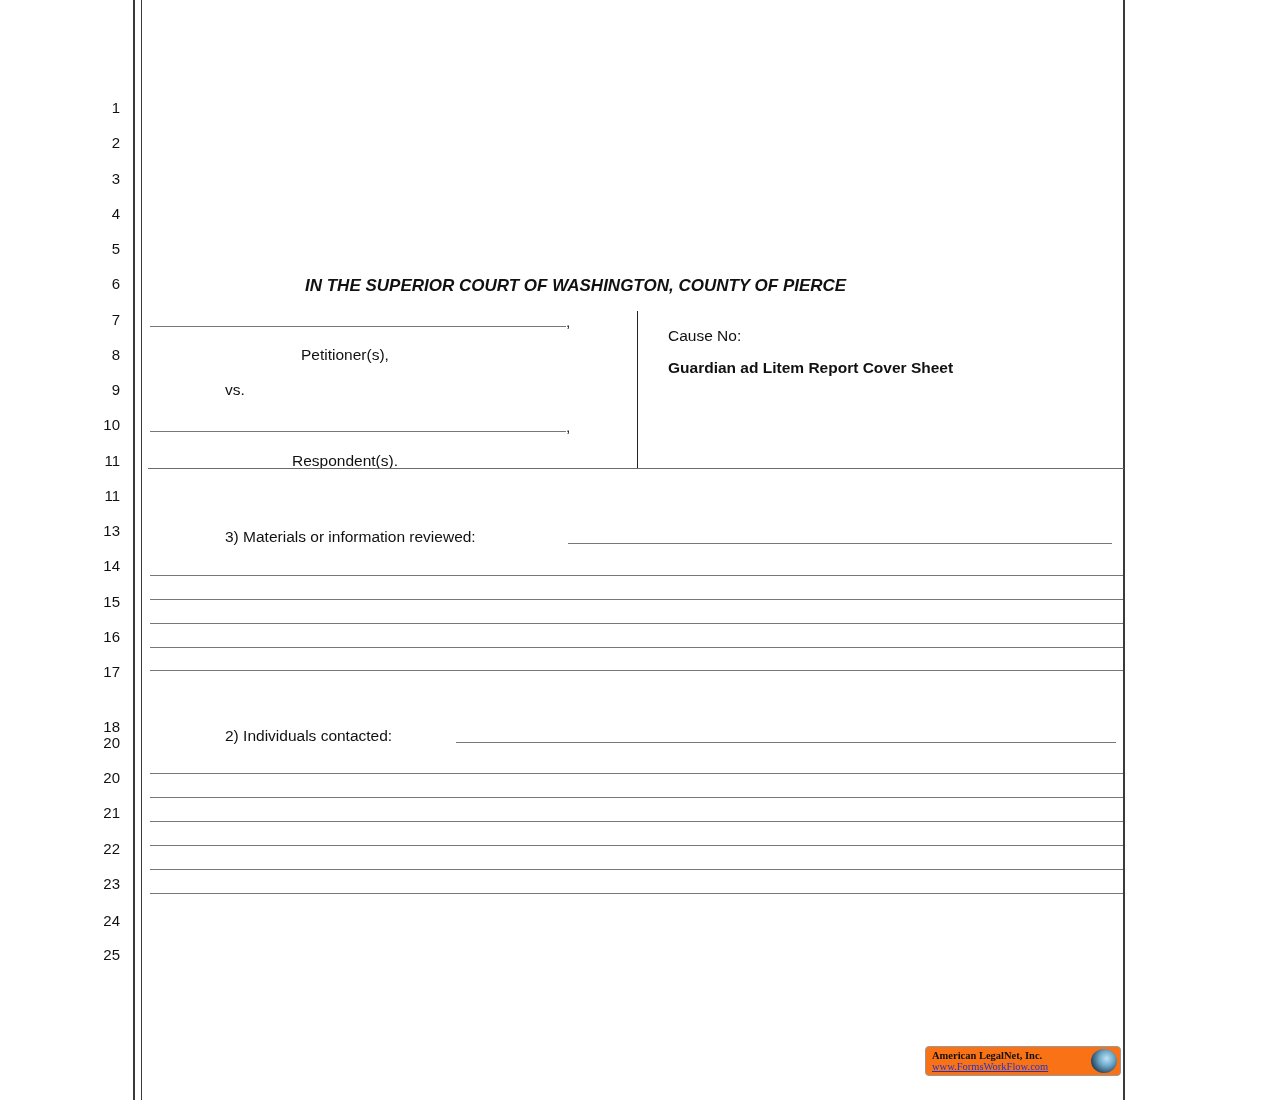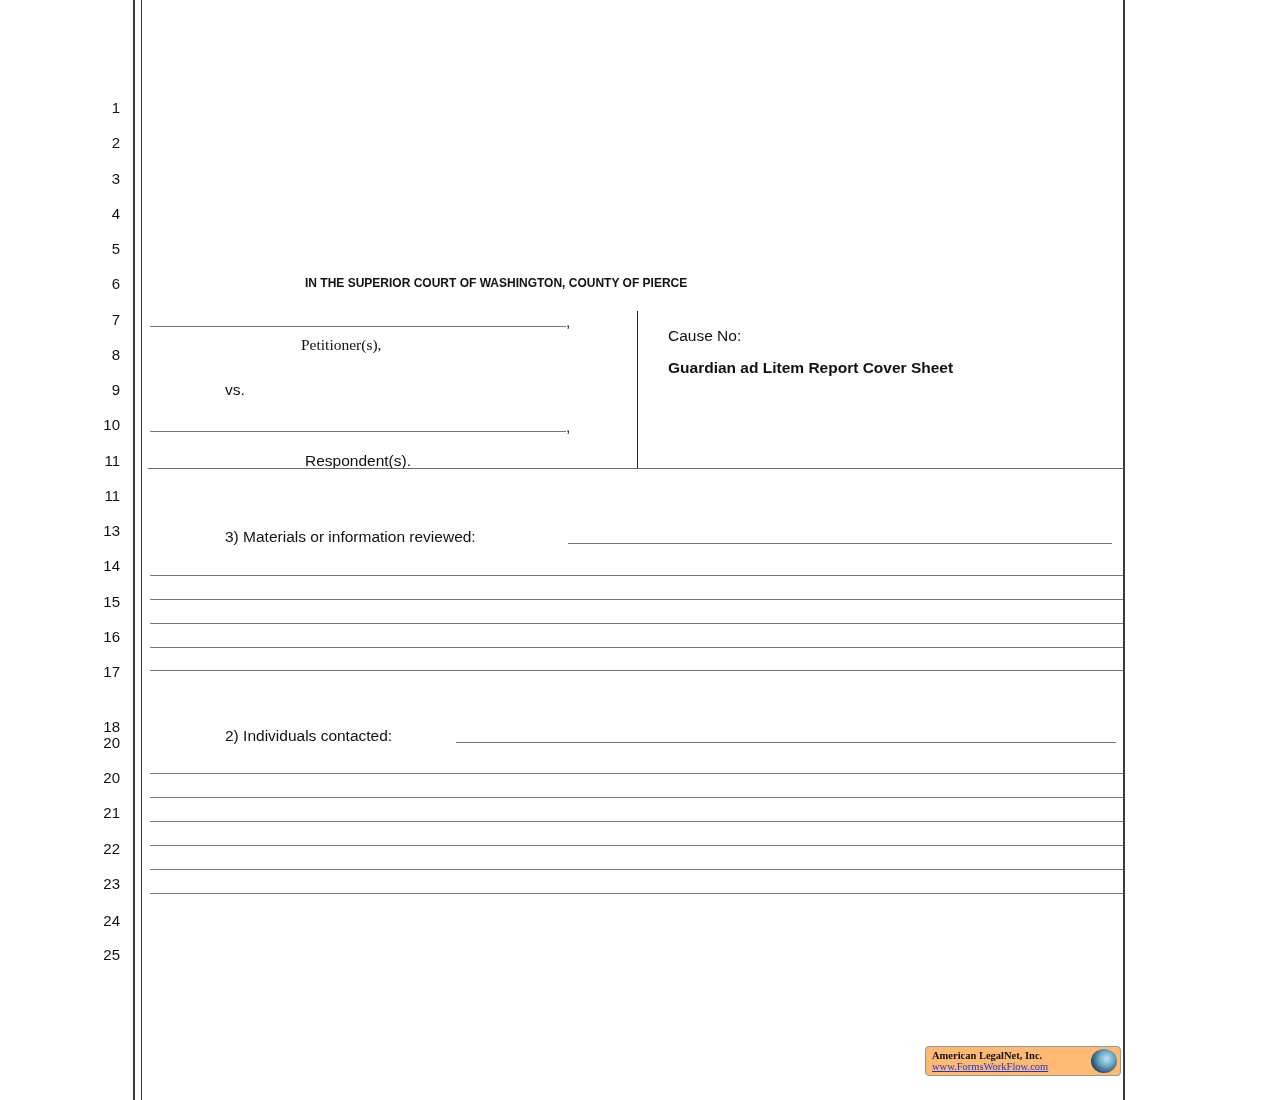--- a/index.html
+++ b/index.html
@@ -8,26 +8,26 @@
     background: #ffffff; font-family: "Liberation Sans", sans-serif; color: #111;
   }
   .vline { position: absolute; top: 0; height: 1100px; background: #3a3a3a; }
   .line-num {
     position: absolute; width: 40px; left: 80px; text-align: right;
     font-size: 15px; line-height: 18px; color: #111;
   }
   .abs { position: absolute; white-space: nowrap; }
   .hrule { position: absolute; height: 1px; background: #6b6b6b; }
   .fill-line { position: absolute; height: 0; border-top: 1px solid #777; }
-  .title { font-weight: bold; font-size: 12px; }
+  .title { font-weight: bold; font-size: 17px; font-style: italic; }
   .txt { font-size: 15.5px; }
   .bold { font-weight: bold; }
   .logo-box {
     position: absolute; left: 925px; top: 1046px; width: 194px; height: 28px;
-    border: 1px solid #999; border-radius: 4px; background: #fdba74;
+    border: 1px solid #999; border-radius: 4px; background: #f97316;
   }
   .logo-name { position: absolute; left: 6px; top: 3px; font-family: "Liberation Serif", serif; font-weight: bold; font-size: 10.5px; color: #111; }
   .logo-url { position: absolute; left: 6px; top: 14px; font-family: "Liberation Serif", serif; font-size: 10.5px; color: #2233cc; text-decoration: underline; }
   .logo-globe {
     position: absolute; right: 3px; top: 2px; width: 26px; height: 24px; border-radius: 50%;
     background: radial-gradient(circle at 60% 40%, #bfe3f5 0%, #6fa9c9 35%, #2c4f6b 70%, #111 100%);
   }
 </style>
 </head>
 <body>
@@ -62,25 +62,25 @@
   <div class="line-num" style="top:875px">23</div>
   <div class="line-num" style="top:912px">24</div>
   <div class="line-num" style="top:946px">25</div>
 </div>
 
 <div class="abs title" style="left:305px;top:276px;">IN THE SUPERIOR COURT OF WASHINGTON, COUNTY OF PIERCE</div>
 
 <div>
   <div class="fill-line" style="left:150px;top:326px;width:416px;"></div>
   <div class="abs txt" style="left:566px;top:313px;">,</div>
-  <div class="abs txt" style="left:301px;top:336px;font-family:Liberation Serif, serif;">Petitioner(s),</div>
+  <div class="abs txt" style="left:301px;top:346px;">Petitioner(s),</div>
   <div class="abs txt" style="left:225px;top:381px;">vs.</div>
   <div class="fill-line" style="left:150px;top:431px;width:416px;"></div>
   <div class="abs txt" style="left:566px;top:418px;">,</div>
-  <div class="abs txt" style="left:305px;top:452px;">Respondent(s).</div>
+  <div class="abs txt" style="left:292px;top:452px;">Respondent(s).</div>
 </div>
 
 <div class="abs" style="left:637px;top:311px;width:1px;height:158px;background:#222;"></div>
 <div class="hrule" style="left:148px;top:468px;width:976px;"></div>
 
 <div>
   <div class="abs txt" style="left:668px;top:327px;">Cause No:</div>
   <div class="abs txt bold" style="left:668px;top:359px;">Guardian ad Litem Report Cover Sheet</div>
 </div>
 

